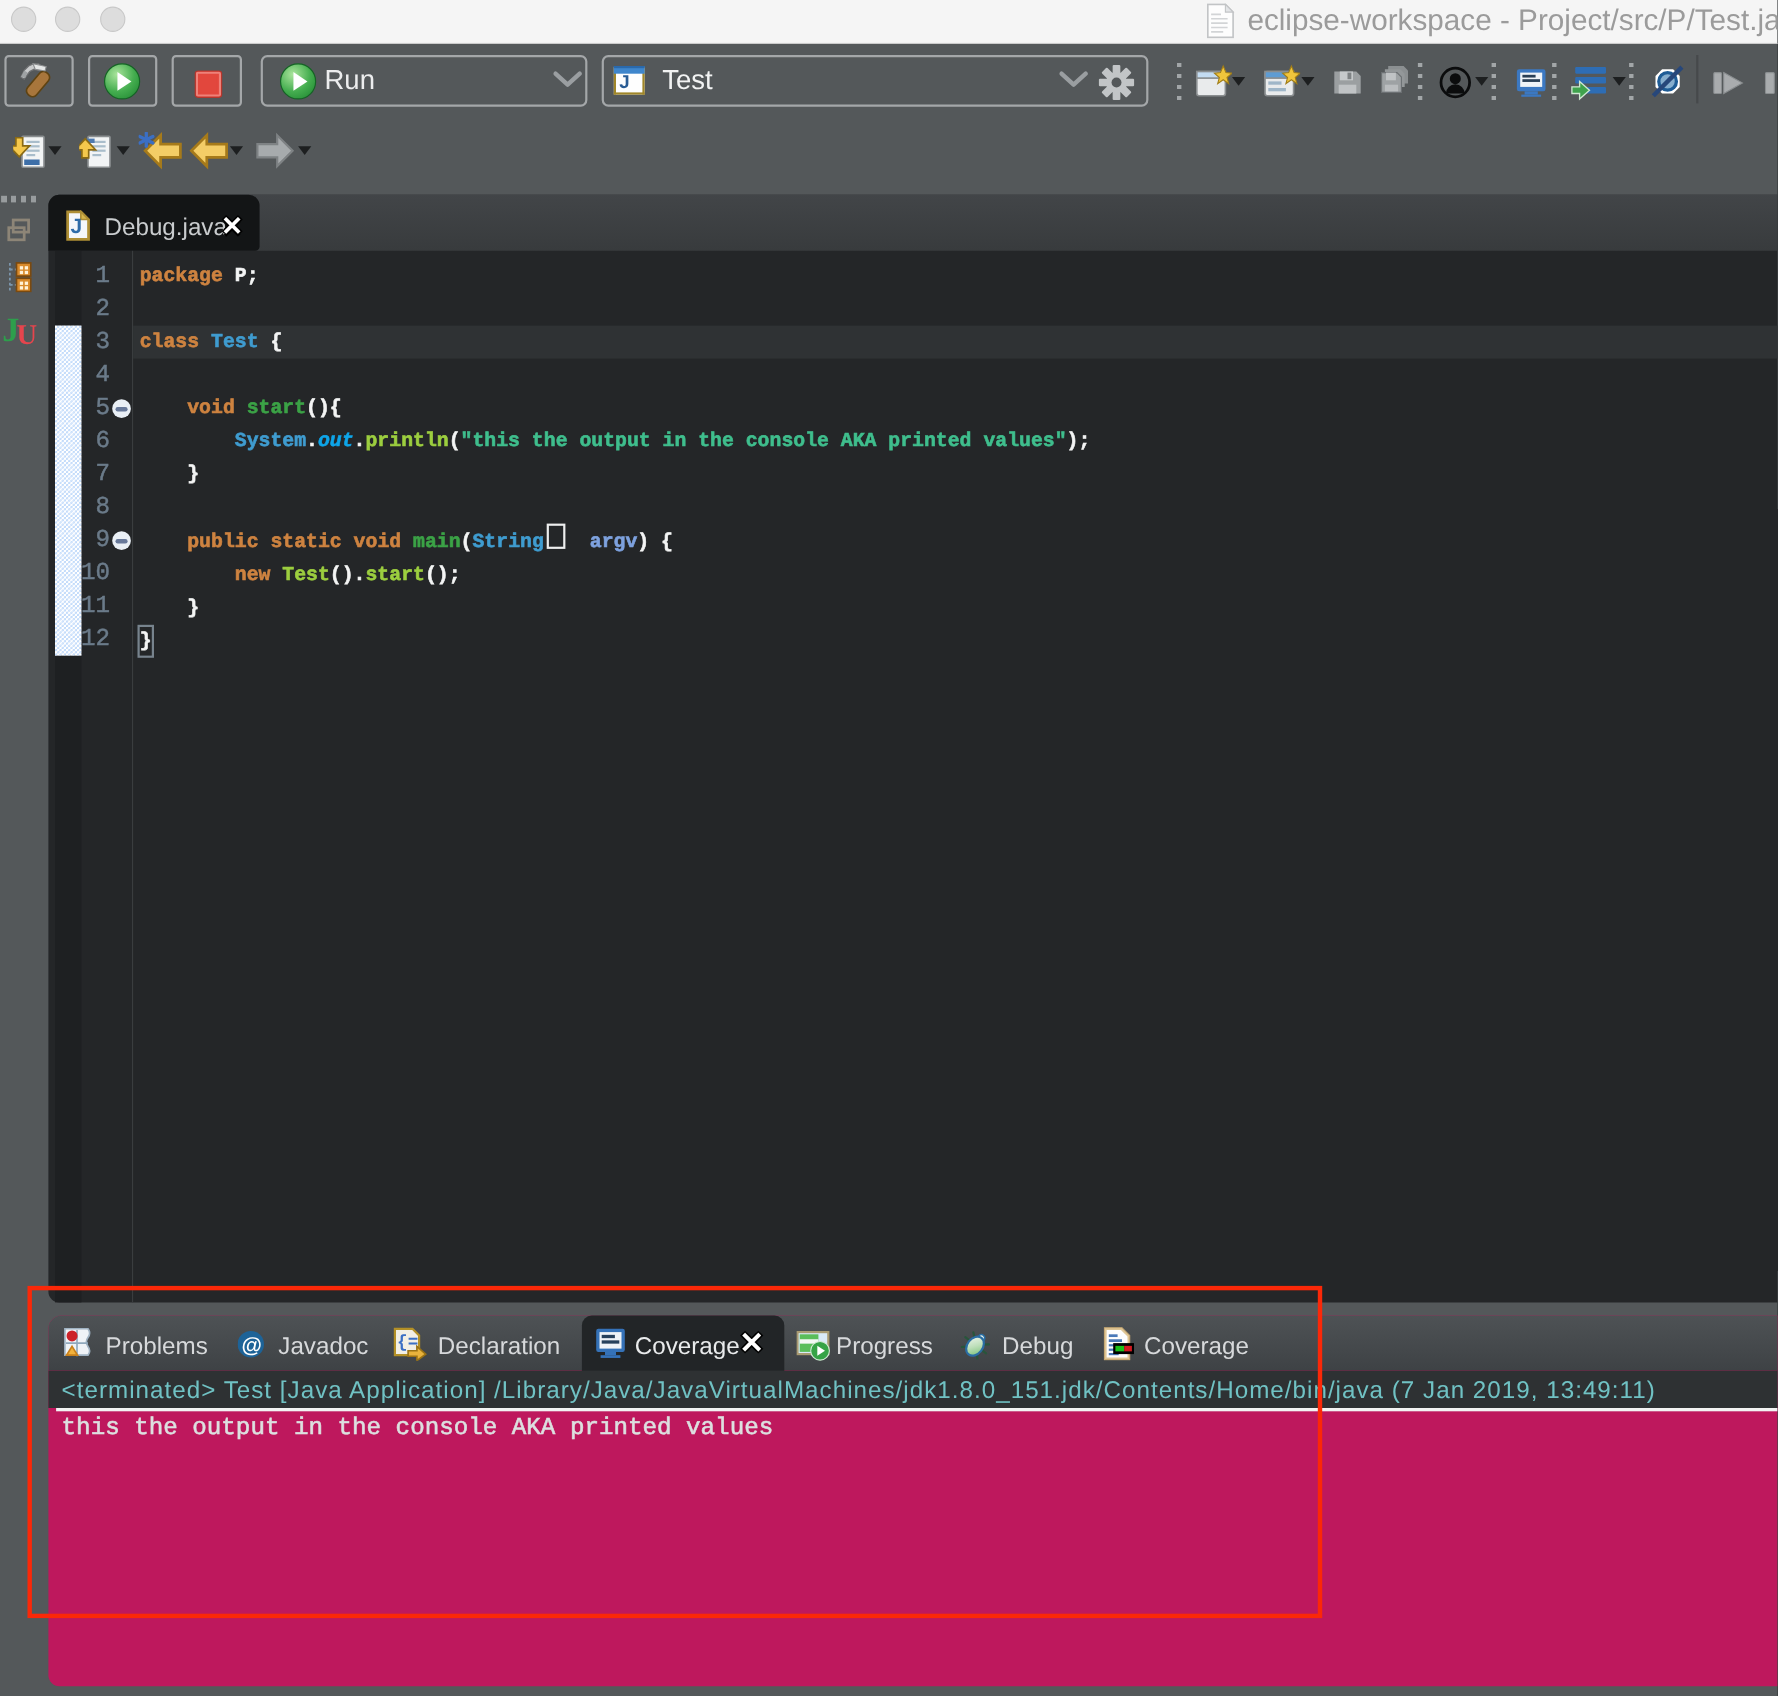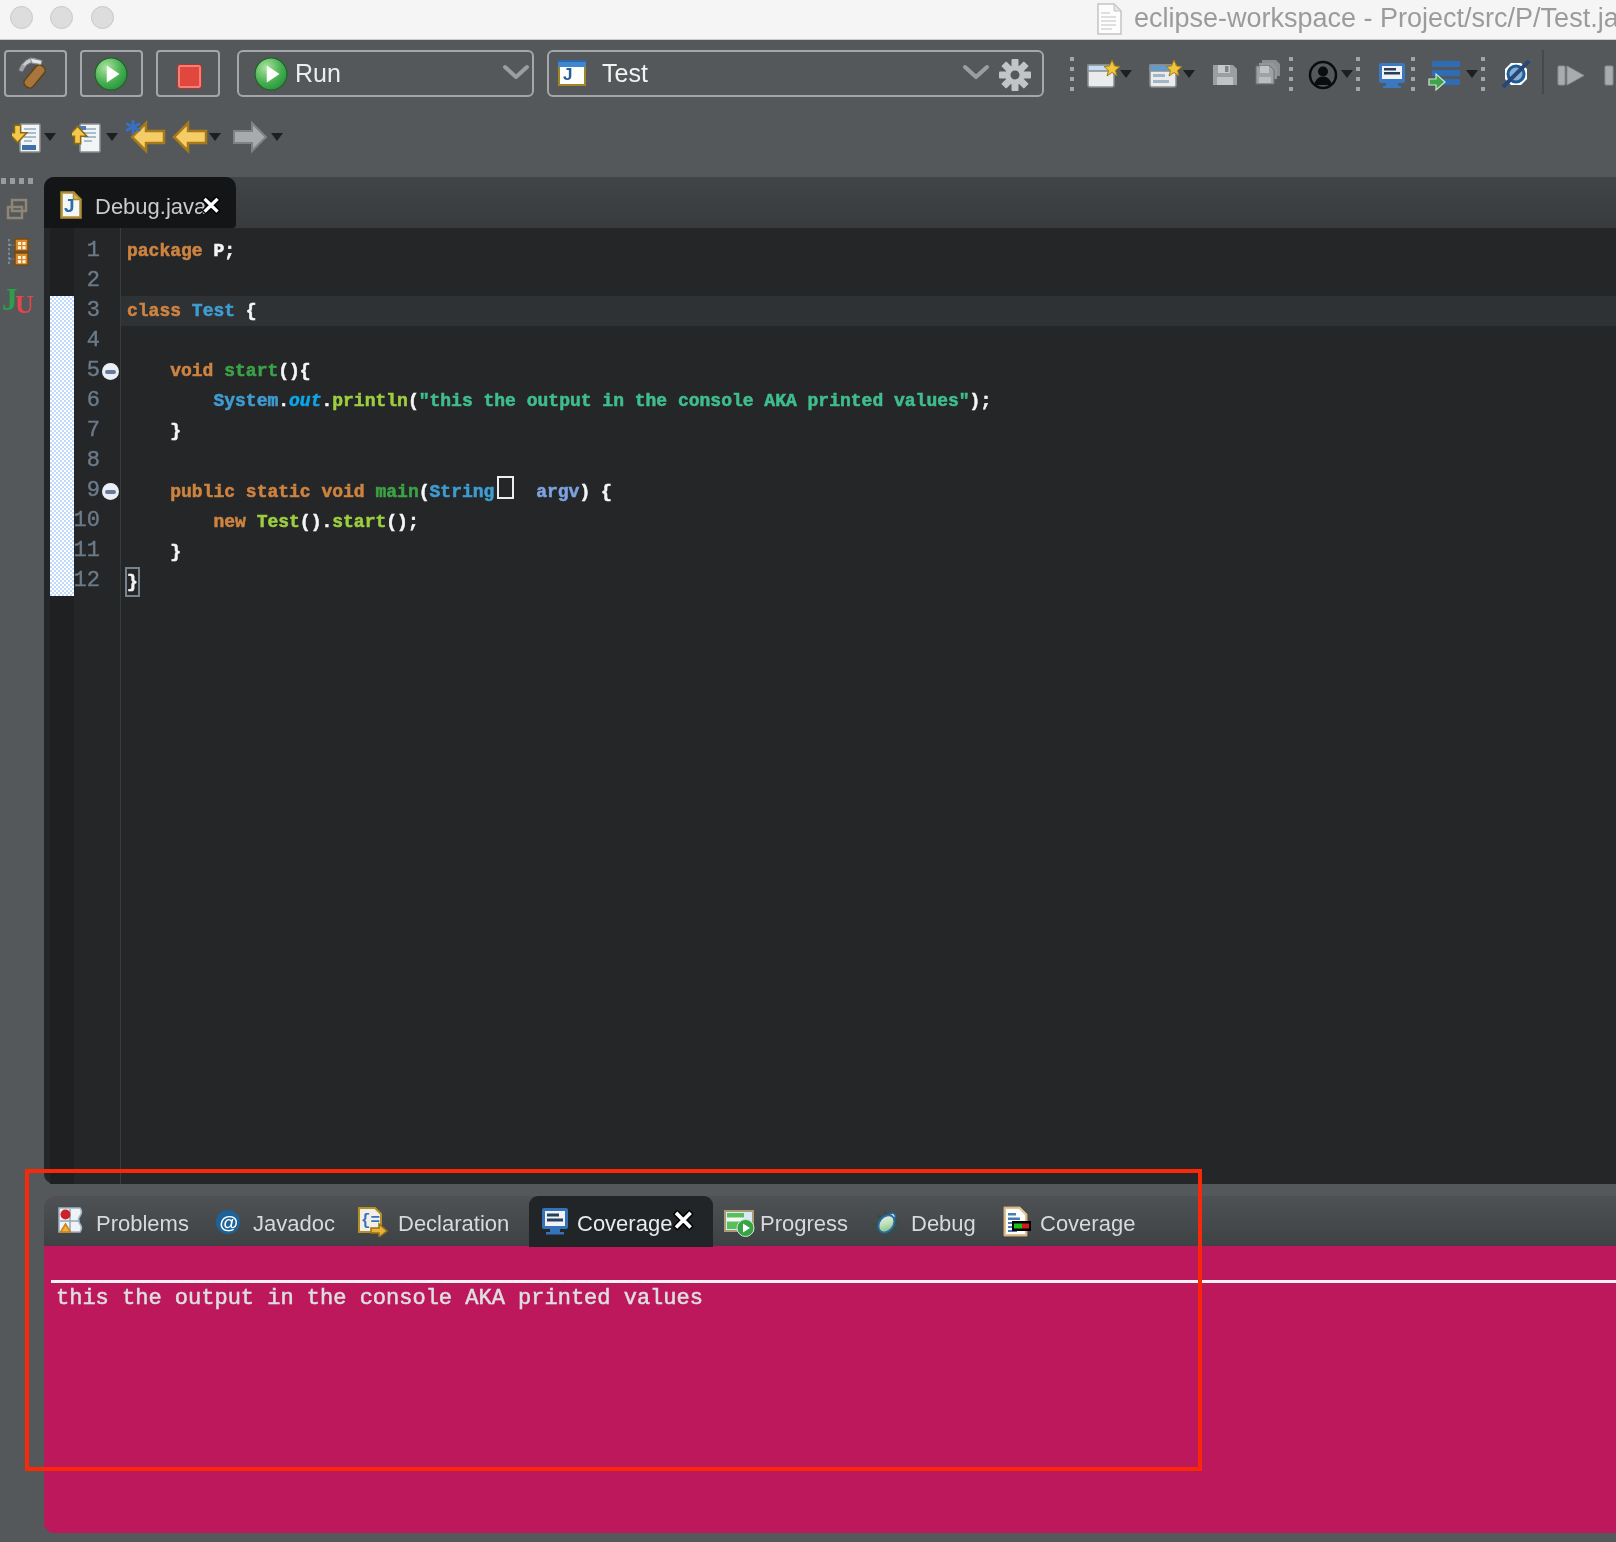--- a/index.html
+++ b/index.html
@@ -395,19 +395,22 @@
           <rect x="5" y="11.5" width="12" height="2.5"></rect>
         <rect x="5" y="16" width="12" height="2"></rect>
           <rect x="5" y="20" width="12" height="2"></rect>
           <rect x="5" y="24" width="9" height="2"></rect>
       </g>
       <rect x="9" y="15" width="19" height="10" fill="#000000"></rect>
       <rect x="11" y="17.5" width="8" height="5" fill="#19C119"></rect>
       <rect x="19" y="17.5" width="7" height="5" fill="#D41A21"></rect>
     </svg>
     <div class="ptablbl" style="left:996px;">Coverage</div>
+    <div class="abs" id="chead">
+        <div id="cheadtext">&lt;terminated&gt; Test [Java Application] /Library/Java/JavaVirtualMachines/jdk1.8.0_151.jdk/Contents/Home/bin/java (7 Jan 2019, 13:49:11)</div>
+      </div>
     <div class="abs" id="cwline"></div>
     <div class="abs mono" id="cbody">this the output in the console AKA printed values</div>
   </div>
 
   <div class="abs" id="redrect"></div>
 
 </div>
 
 </body></html>

